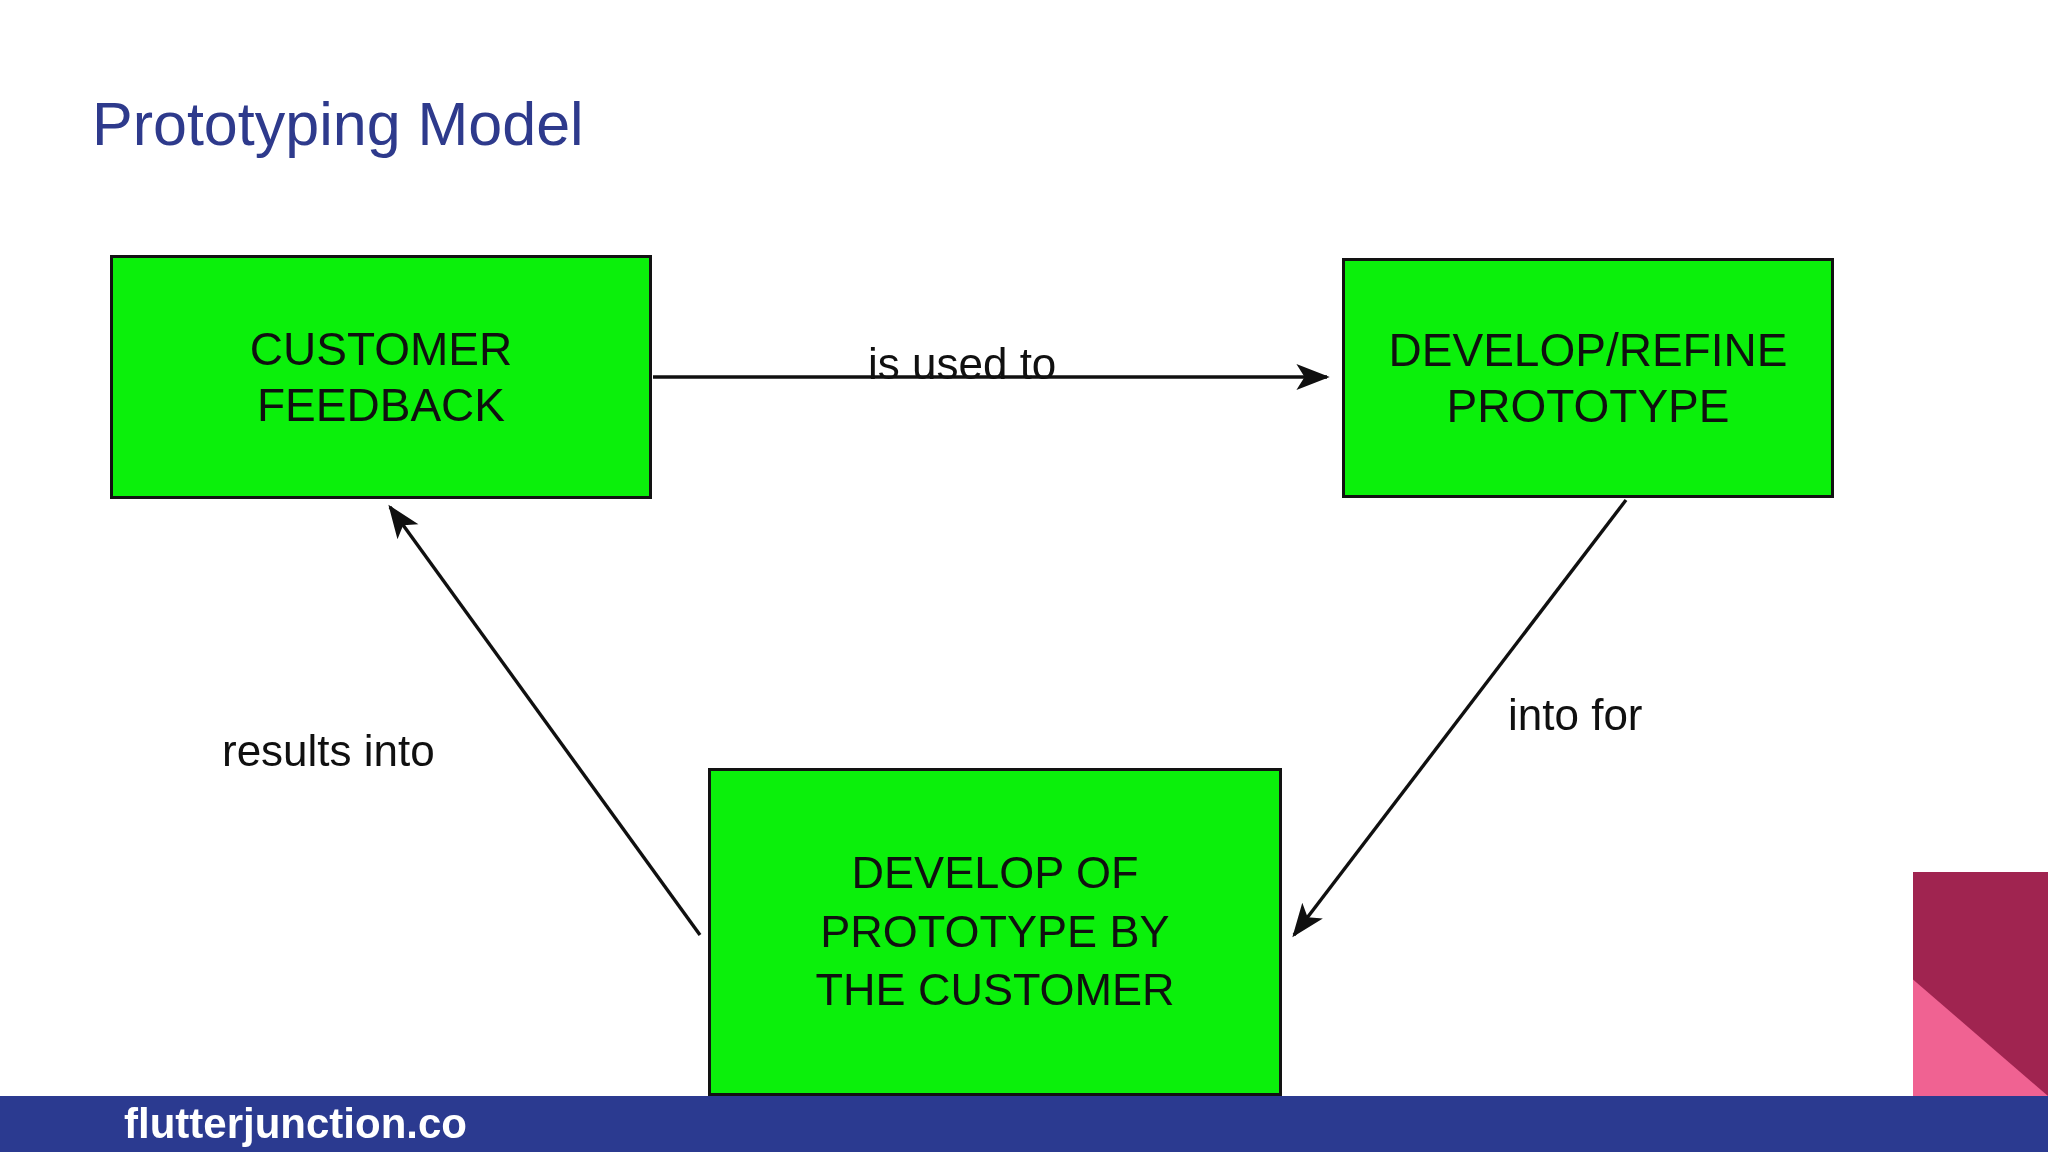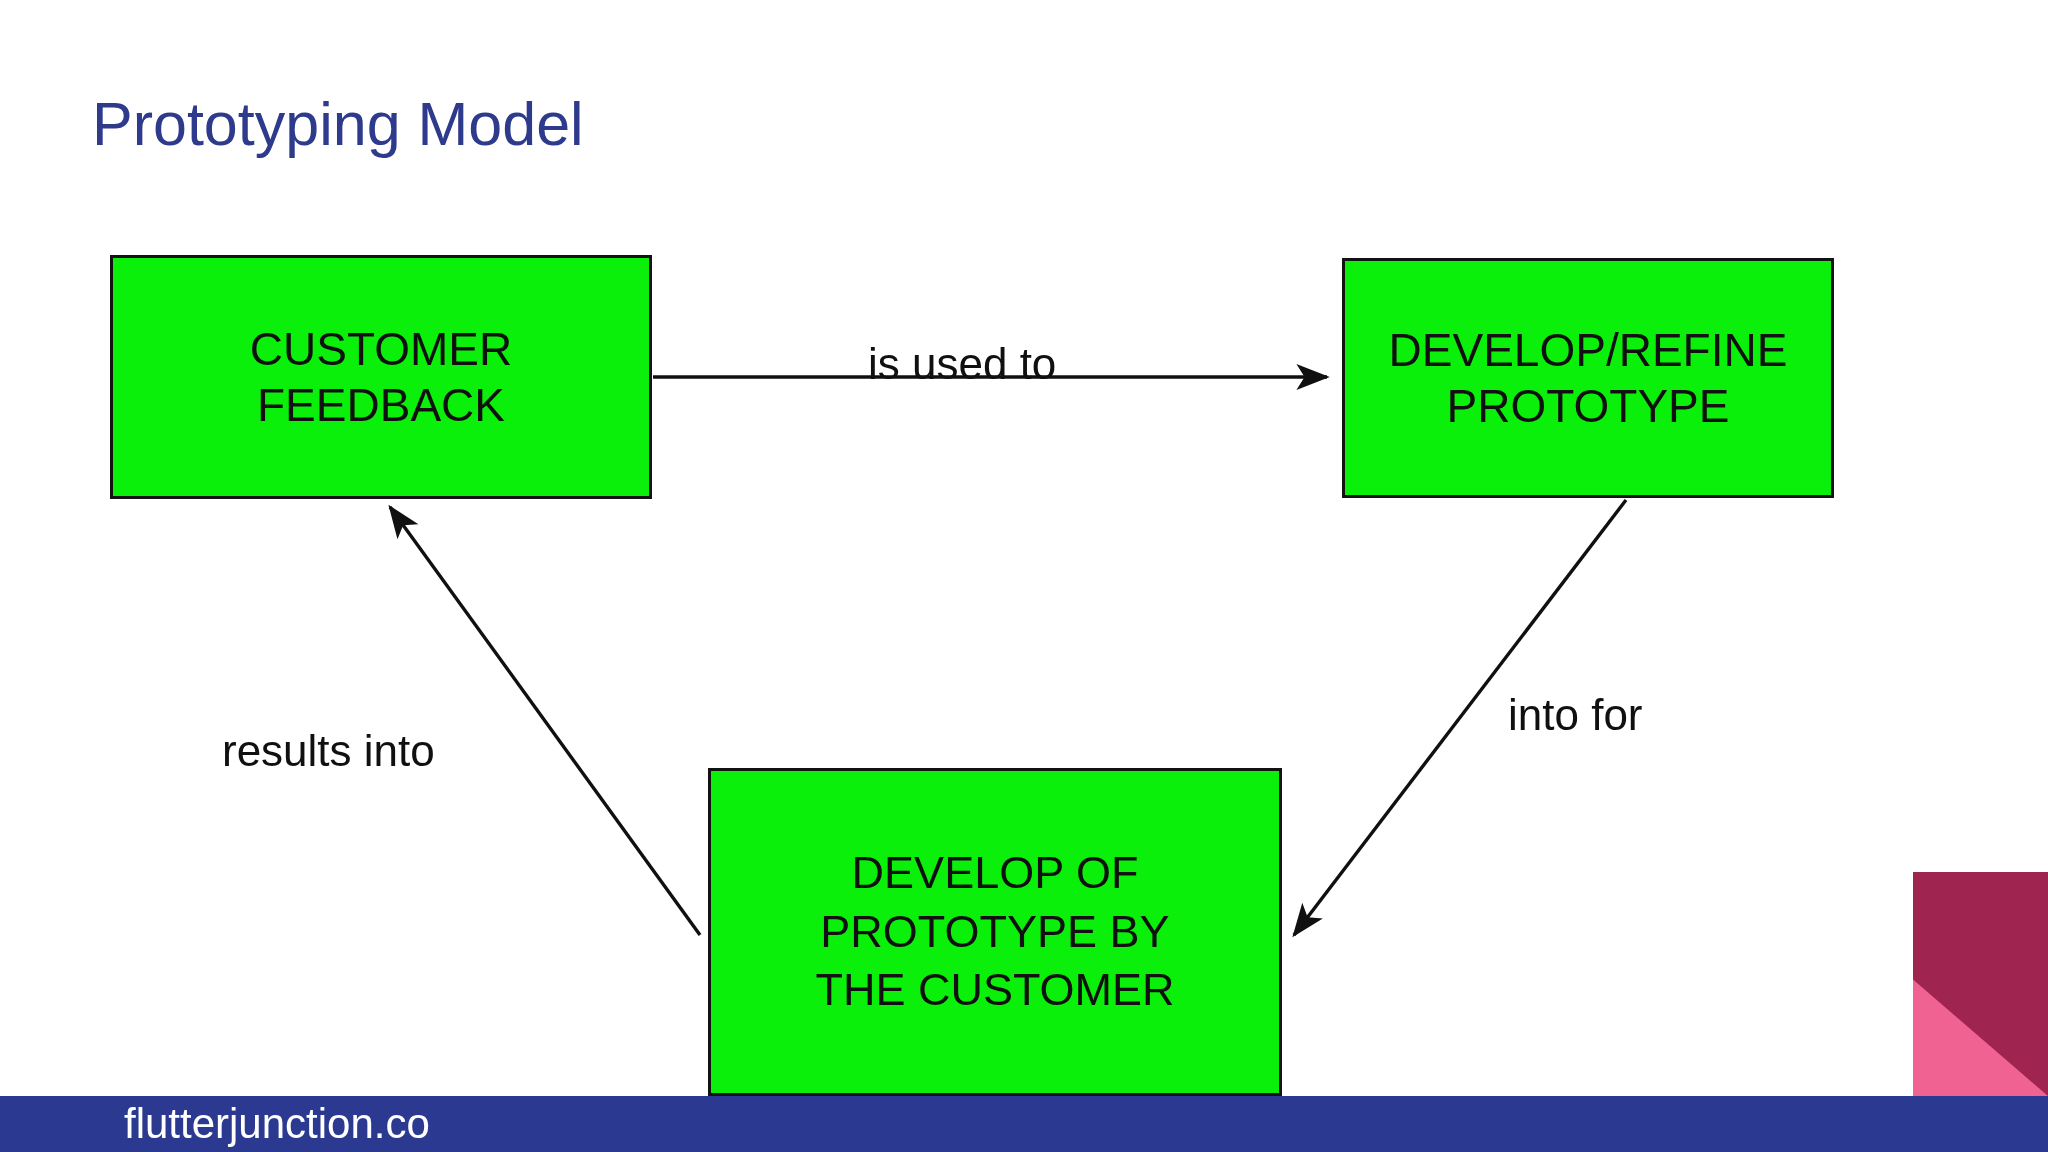--- a/index.html
+++ b/index.html
@@ -86,20 +86,21 @@
   }
   #footer-url {
     position: absolute;
     left: 124px;
     top: 50%;
     transform: translateY(-50%);
     color: #ffffff;
     font-size: 42px;
     line-height: 1;
     white-space: nowrap;
+    font-weight: bold;
   }
 
   
   #corner-decoration {
     position: absolute;
     right: 0;
     top: 872px;
     width: 135px;
     height: 224px;
     overflow: hidden;

